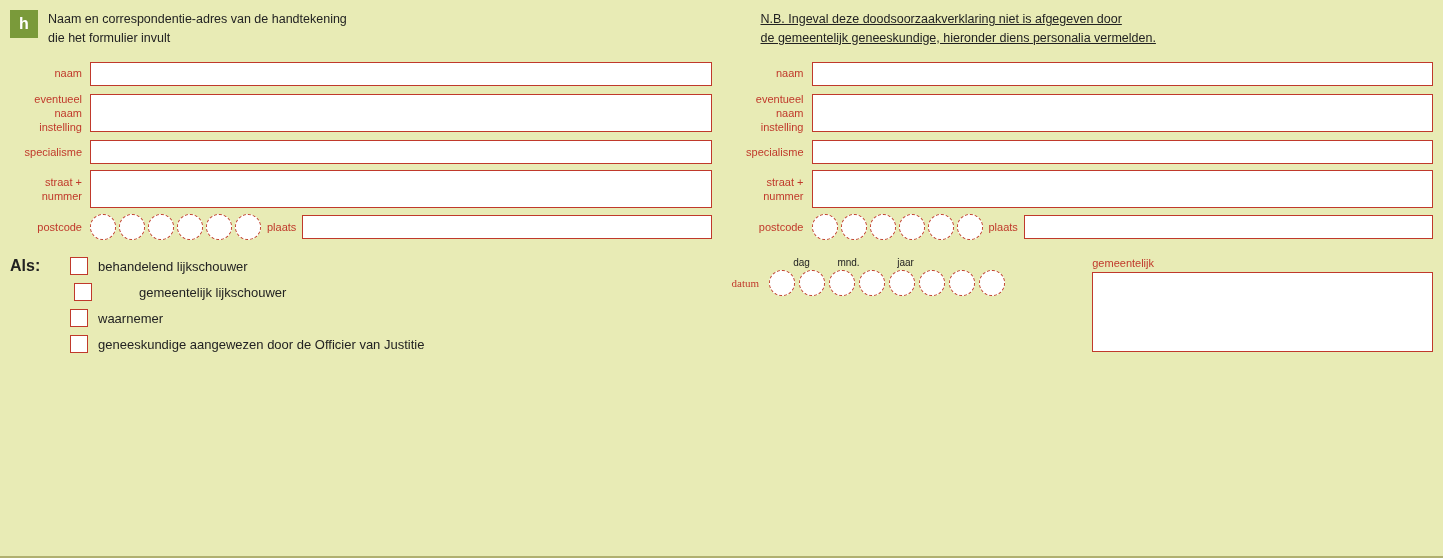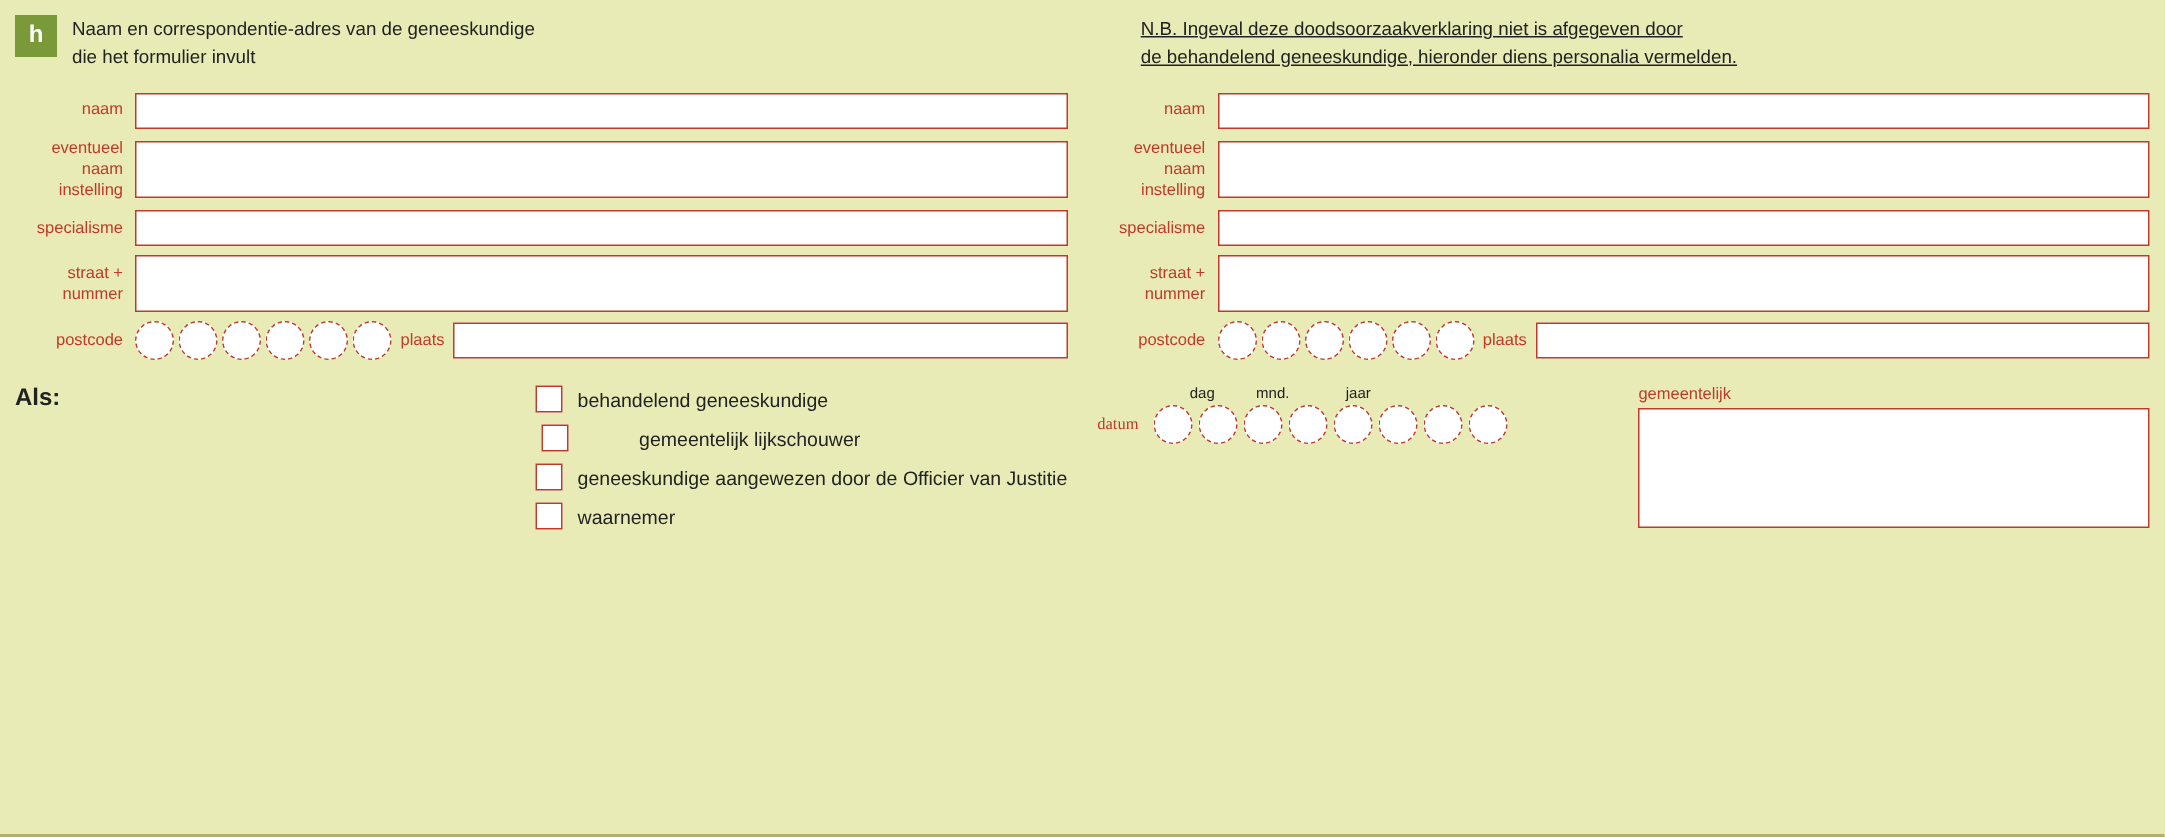--- a/index.html
+++ b/index.html
@@ -230,26 +230,26 @@
     }
   </style>
 </head>
 <body>
 
 <div class="page">
 
   <div class="header-row">
     <div class="h-badge">h</div>
     <div class="header-left-text">
-      <span>Naam en correspondentie-adres van de geneeskundige</span><br>
+      <span>Naam en correspondentie-adres van de handtekening</span><br>
       <span>die het formulier invult</span>
     </div>
     <div class="header-right-text">
       <span>N.B. Ingeval deze doodsoorzaakverklaring niet is afgegeven door</span><br>
-      <span>de behandelend geneeskundige, hieronder diens personalia vermelden.</span>
+      <span>de gemeentelijk geneeskundige, hieronder diens personalia vermelden.</span>
     </div>
   </div>
 
   <div class="main-content">
 
     <div class="left-section">
 
       <div class="form-row">
         <div class="form-label">naam</div>
         <input class="form-input" type="text" style="">
@@ -278,38 +278,38 @@
           <div class="postcode-box"></div>
           <div class="postcode-box"></div>
           <div class="postcode-box"></div>
           <div class="postcode-box"></div>
         </div>
         <span class="plaats-label">plaats</span>
         <input class="plaats-input" type="text" style="flex: 1 1 0%;">
       </div>
 
       <div class="als-section">
-        <div style="display:flex; align-items:flex-start;justify-content:space-between;">
+        <div style="display:flex; align-items:flex-start;">
           <div class="als-title" style="margin-right:12px; width:48px;">Als:</div>
           <div>
             <div class="als-row" style="margin-left:0; margin-bottom:8px;">
               <div class="checkbox-box"></div>
-              <span class="als-label">behandelend geneeskundige</span>
+              <span class="als-label">behandelend lijkschouwer</span>
             </div>
             <div class="als-row" style="margin-left:4px; margin-bottom:8px;gap:37px;">
               <div class="checkbox-box"></div>
               <span class="als-label">gemeentelijk lijkschouwer</span>
             </div>
             <div class="als-row" style="margin-left:0; margin-bottom:8px;">
               <div class="checkbox-box"></div>
-              <span class="als-label">geneeskundige aangewezen door de Officier van Justitie</span>
+              <span class="als-label">waarnemer</span>
             </div>
             <div class="als-row" style="margin-left:0; margin-bottom:8px;">
               <div class="checkbox-box"></div>
-              <span class="als-label">waarnemer</span>
+              <span class="als-label">geneeskundige aangewezen door de Officier van Justitie</span>
             </div>
           </div>
         </div>
       </div>
     </div>
 
     <div class="right-section">
 
       <div class="form-row">
         <div class="form-label">naam</div>

